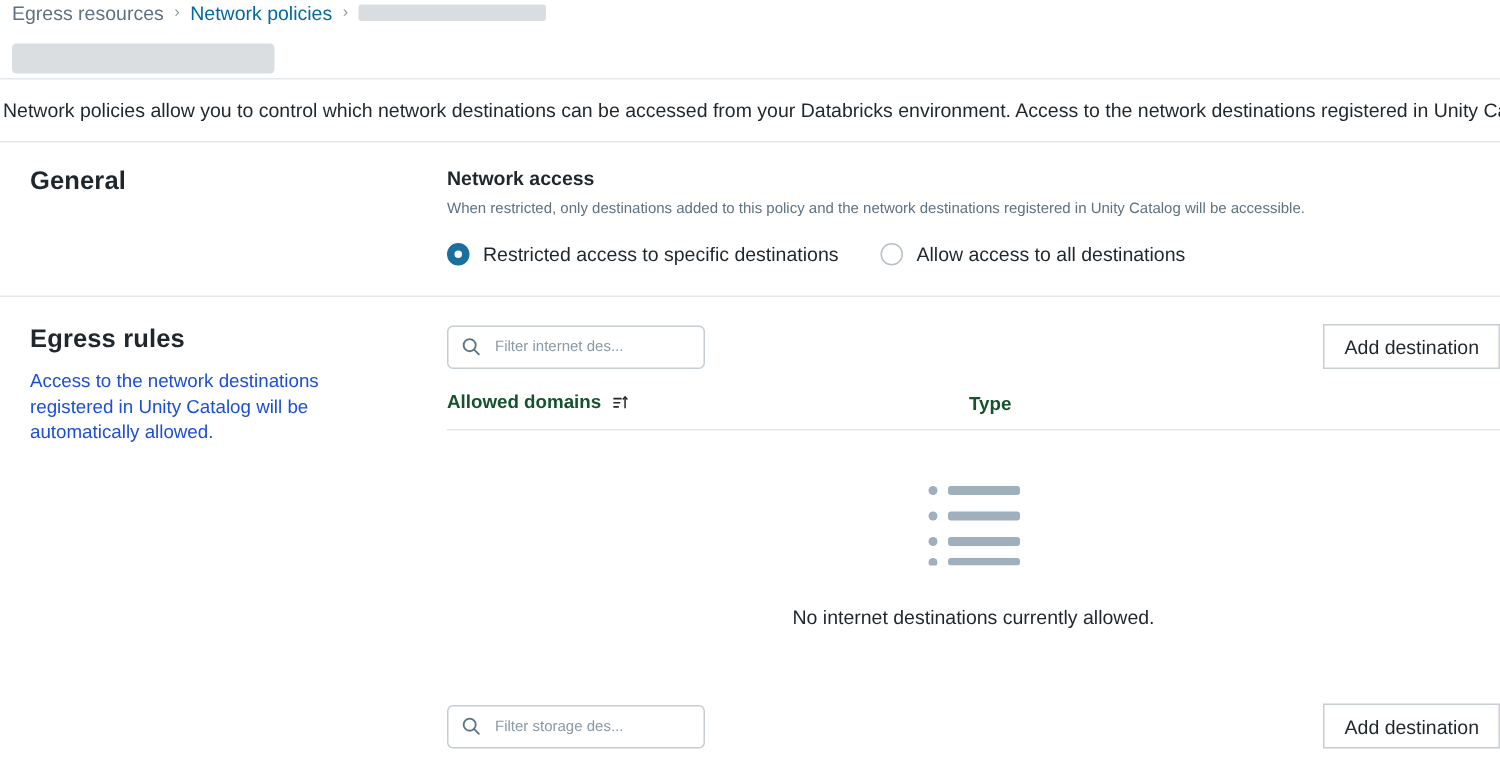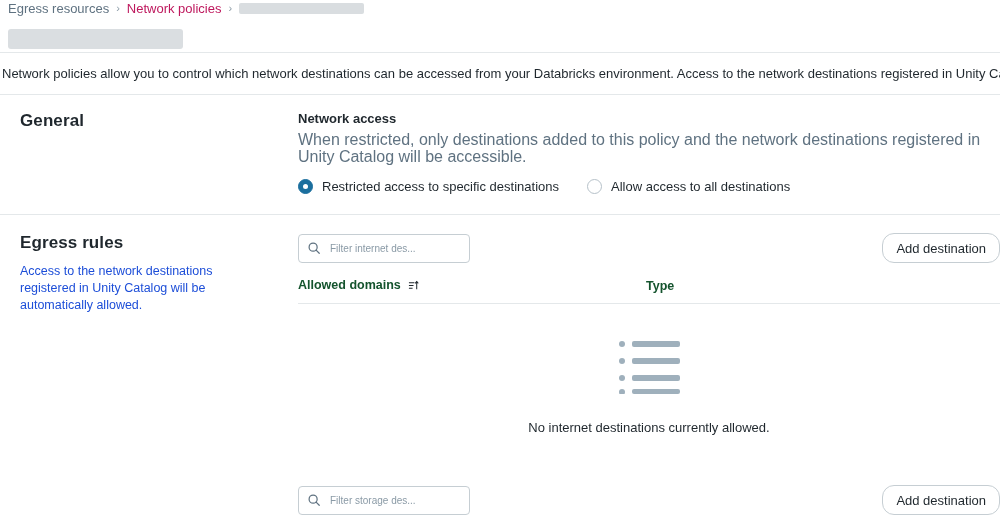--- a/index.html
+++ b/index.html
@@ -15,21 +15,21 @@
 
   
   .breadcrumb {
     display: flex; align-items: center;
     font-size: 13px; color: #5f7281;
     padding: 0 0 0 0;
     height: 16px;
     margin-left: 8px;
   }
   .breadcrumb .crumb { white-space: nowrap; }
-  .breadcrumb .crumb.link { color: #be185d; }
+  .breadcrumb .crumb.link { color: #0369a1; }
   .breadcrumb .sep { margin: 0 7px; color: #8a9aa6; font-size: 11px; }
   .redact {
     display: inline-block;
     background: #d9dde0;
     border-radius: 2px;
     color: transparent;
     user-select: none;
   }
   .redact.crumb-blur { width: 125px; height: 11px; }
 
@@ -88,21 +88,21 @@
   }
   .section-right { flex: 1 1 auto; padding-right: 0; }
 
   .field-label {
     font-size: 13px;
     font-weight: 700;
     color: #1f272d;
     margin: 0 0 5px 0;
   }
   .field-help {
-    font-size: 16px;
+    font-size: 10px;
     color: #5f7281;
     margin: 0 0 14px 0;
     line-height: 17px;
   }
 
   
   .radio-row { display: flex; align-items: center; gap: 28px; }
   .radio-opt { display: flex; align-items: center; cursor: pointer; }
   .radio-mark {
     width: 15px; height: 15px; border-radius: 50%;
@@ -151,21 +151,21 @@
     color: #1f272d;
     width: 100%;
     background: transparent;
     font-family: "Liberation Sans", sans-serif;
   }
   .search-box input::placeholder { color: #8a9aa6; }
 
   .btn {
     height: 30px;
     border: 1px solid #c6ced3;
-    border-radius: 12px;
+    border-radius: 0;
     background: #fff;
     font-size: 13px;
     color: #1f272d;
     padding: 0 13px;
     cursor: pointer;
     font-family: "Liberation Sans", sans-serif;
   }
 
   table.grid {
     width: 100%;

